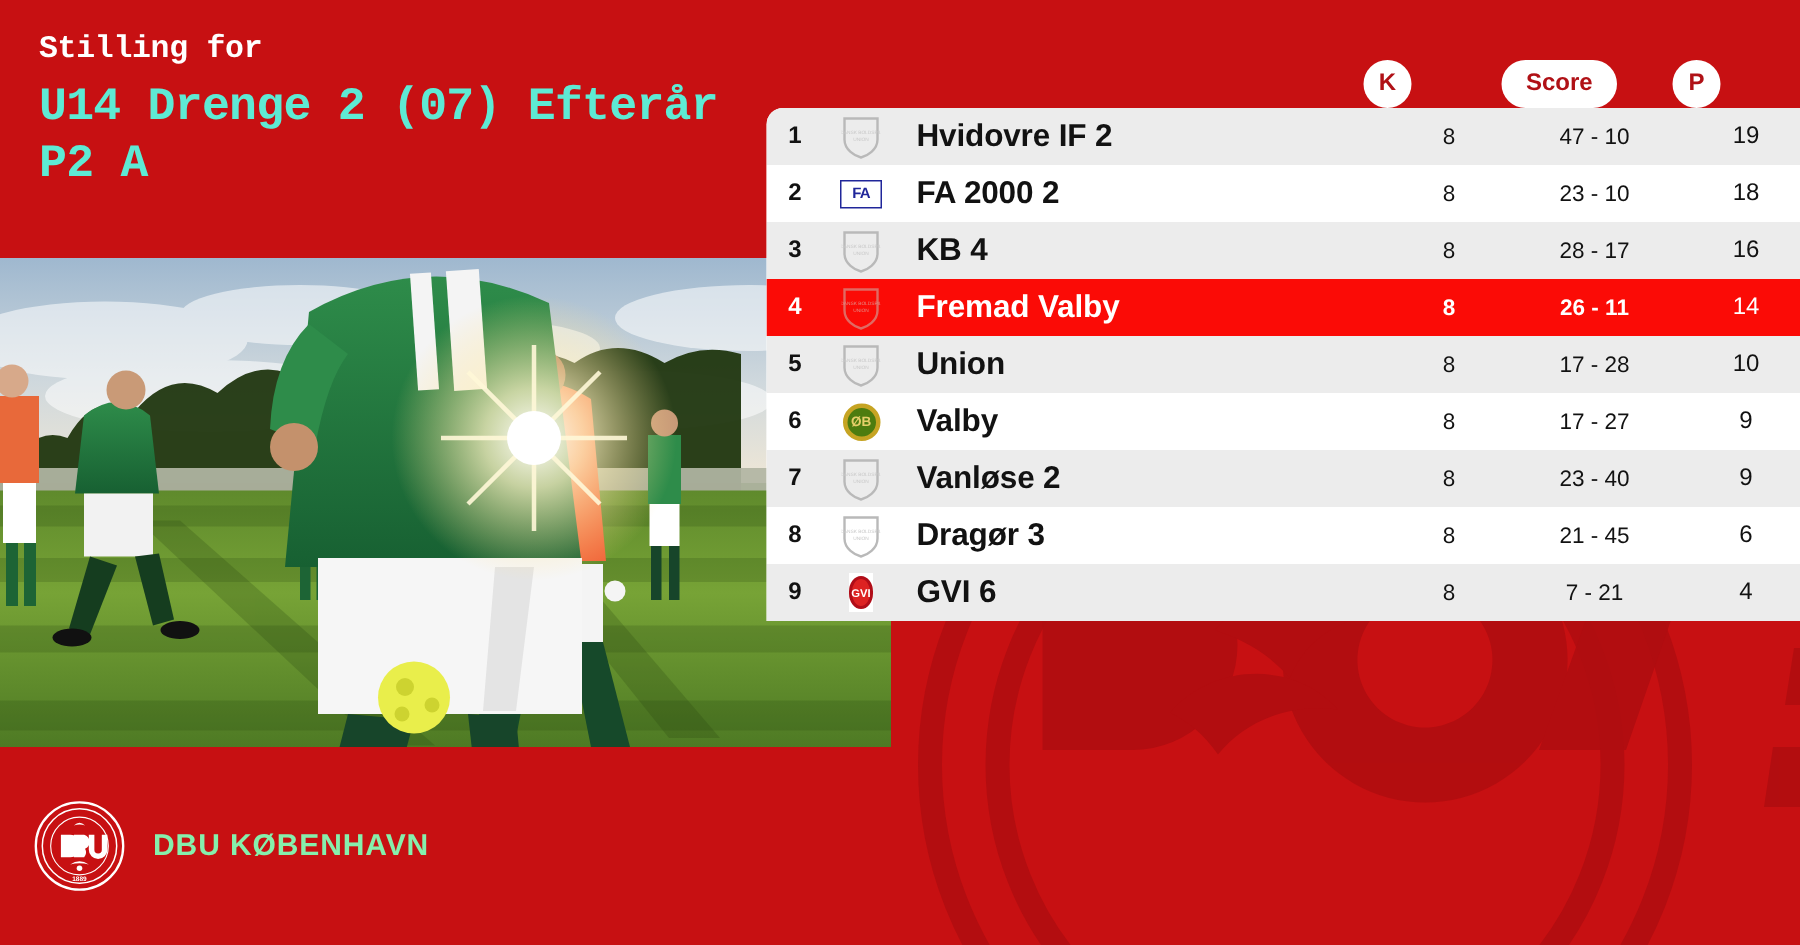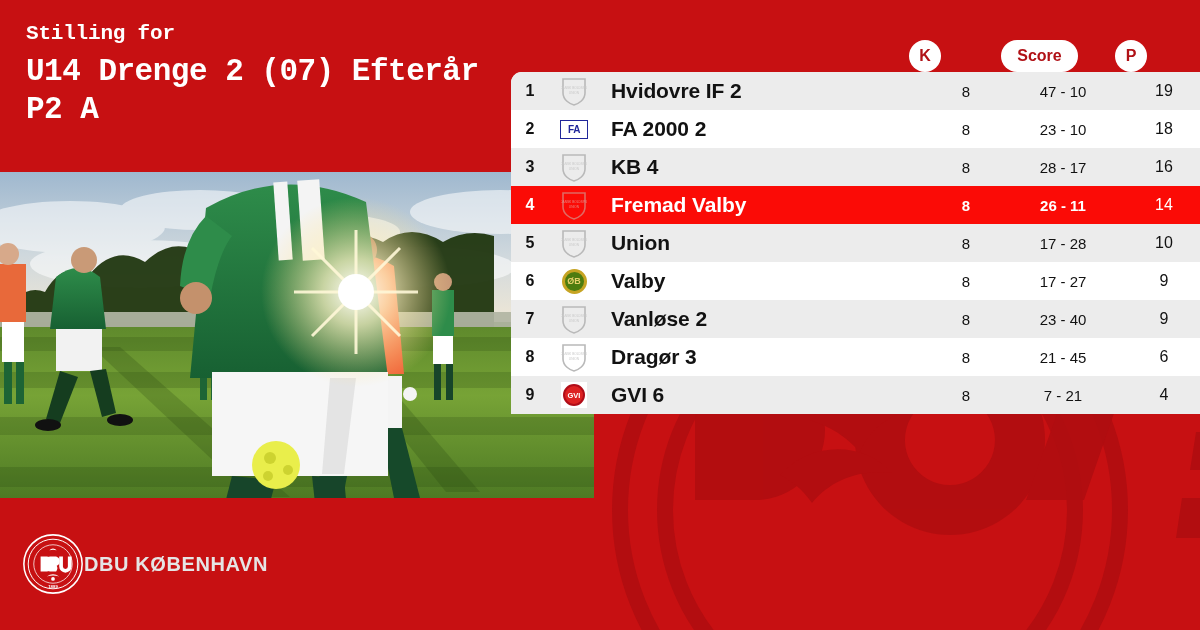--- a/index.html
+++ b/index.html
@@ -30,21 +30,21 @@
     font-family:Liberation Mono, monospace;
   }
   #kicker {
     color:#fff;
     font-size:21px;
     font-weight:bold;
     letter-spacing:-0.2px;
     margin-bottom:8px;
   }
   #title {
-    color:#ffffff;
+    color:#5eead4;
     font-size:31px;
     font-weight:bold;
     line-height:1.22;
     letter-spacing:-0.5px;
     max-width:470px;
   }
 
   
   #photo {
     position:absolute; left:0; top:172px;
@@ -58,24 +58,25 @@
   
   #footer {
     position:absolute; left:0; bottom:0;
     width:1200px; height:132px;
     display:flex; align-items:center;
     padding-left:22px;
     z-index:4;
   }
   #dbu-crest { width:62px; height:62px; flex:0 0 62px; }
   #footer-name {
-    color:#e5e5e5;
+    color:#86efac;
     font-size:20px;
     font-weight:bold;
     letter-spacing:0.6px;
+    margin-left:18px;
   }
 
   
   #col-heads {
     position:absolute;
     left:511px; top:40px;
     width:689px; height:34px;
     z-index:5;
     pointer-events:none;
   }
@@ -169,21 +170,21 @@
   .badge-valby {
     width:25px; height:25px;
     border-radius:50%;
     background:#4d7c0f;
     border:3px solid #c6a423;
     color:#e6cf6a;
     font-size:9px; font-weight:bold;
     display:flex; align-items:center; justify-content:center;
   }
   .badge-gvi-wrap {
-    width:26px; height:26px;
+    width:16px; height:26px;
     background:#fff;
     display:flex; align-items:center; justify-content:center;
   }
   .badge-gvi {
     width:22px; height:22px;
     border-radius:50%;
     background:#d22;
     border:2px solid #b00d18;
     color:#fff;
     font-size:7.5px; font-weight:bold;

